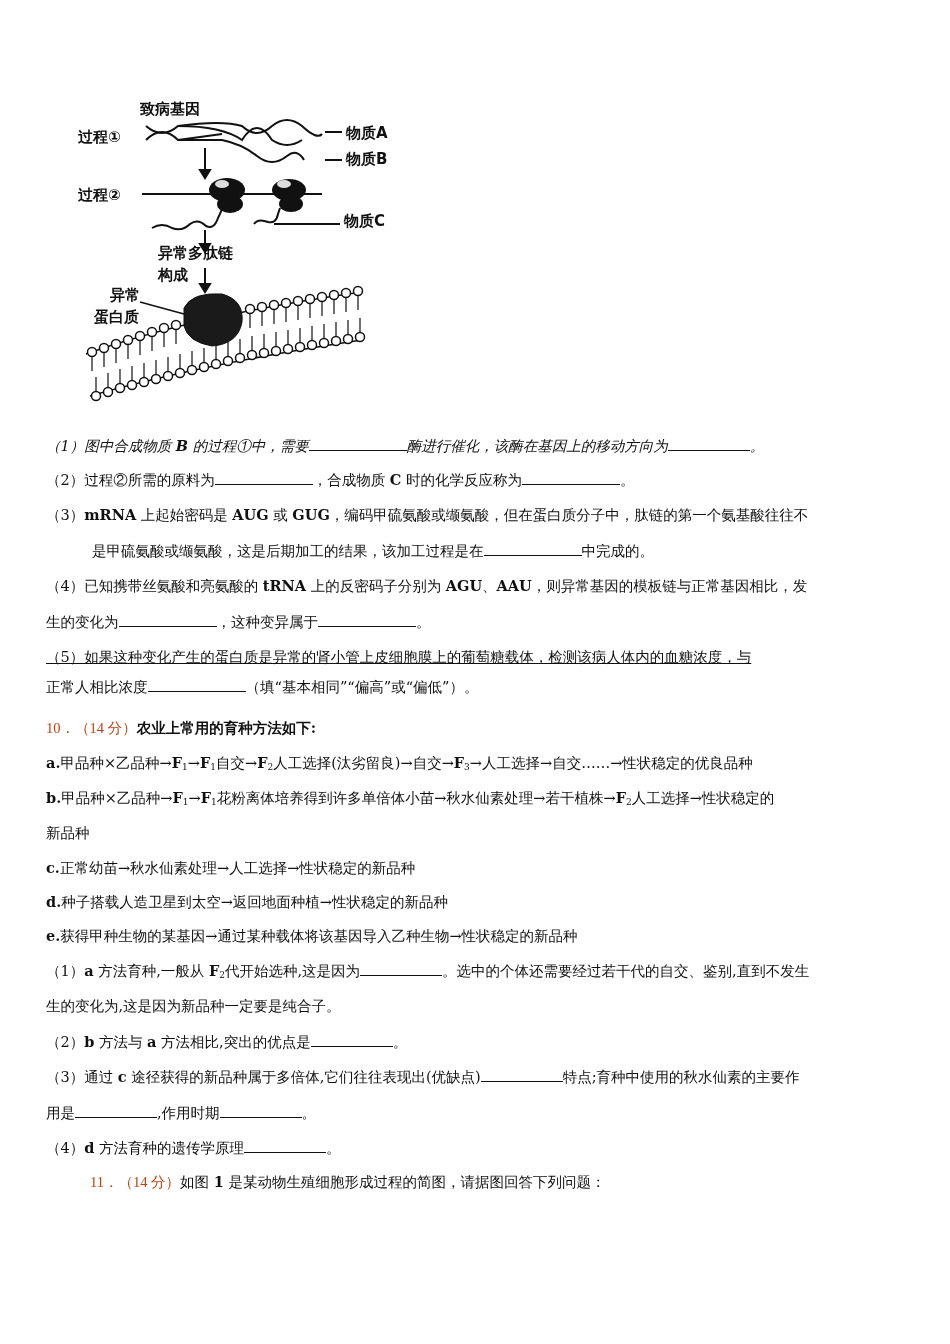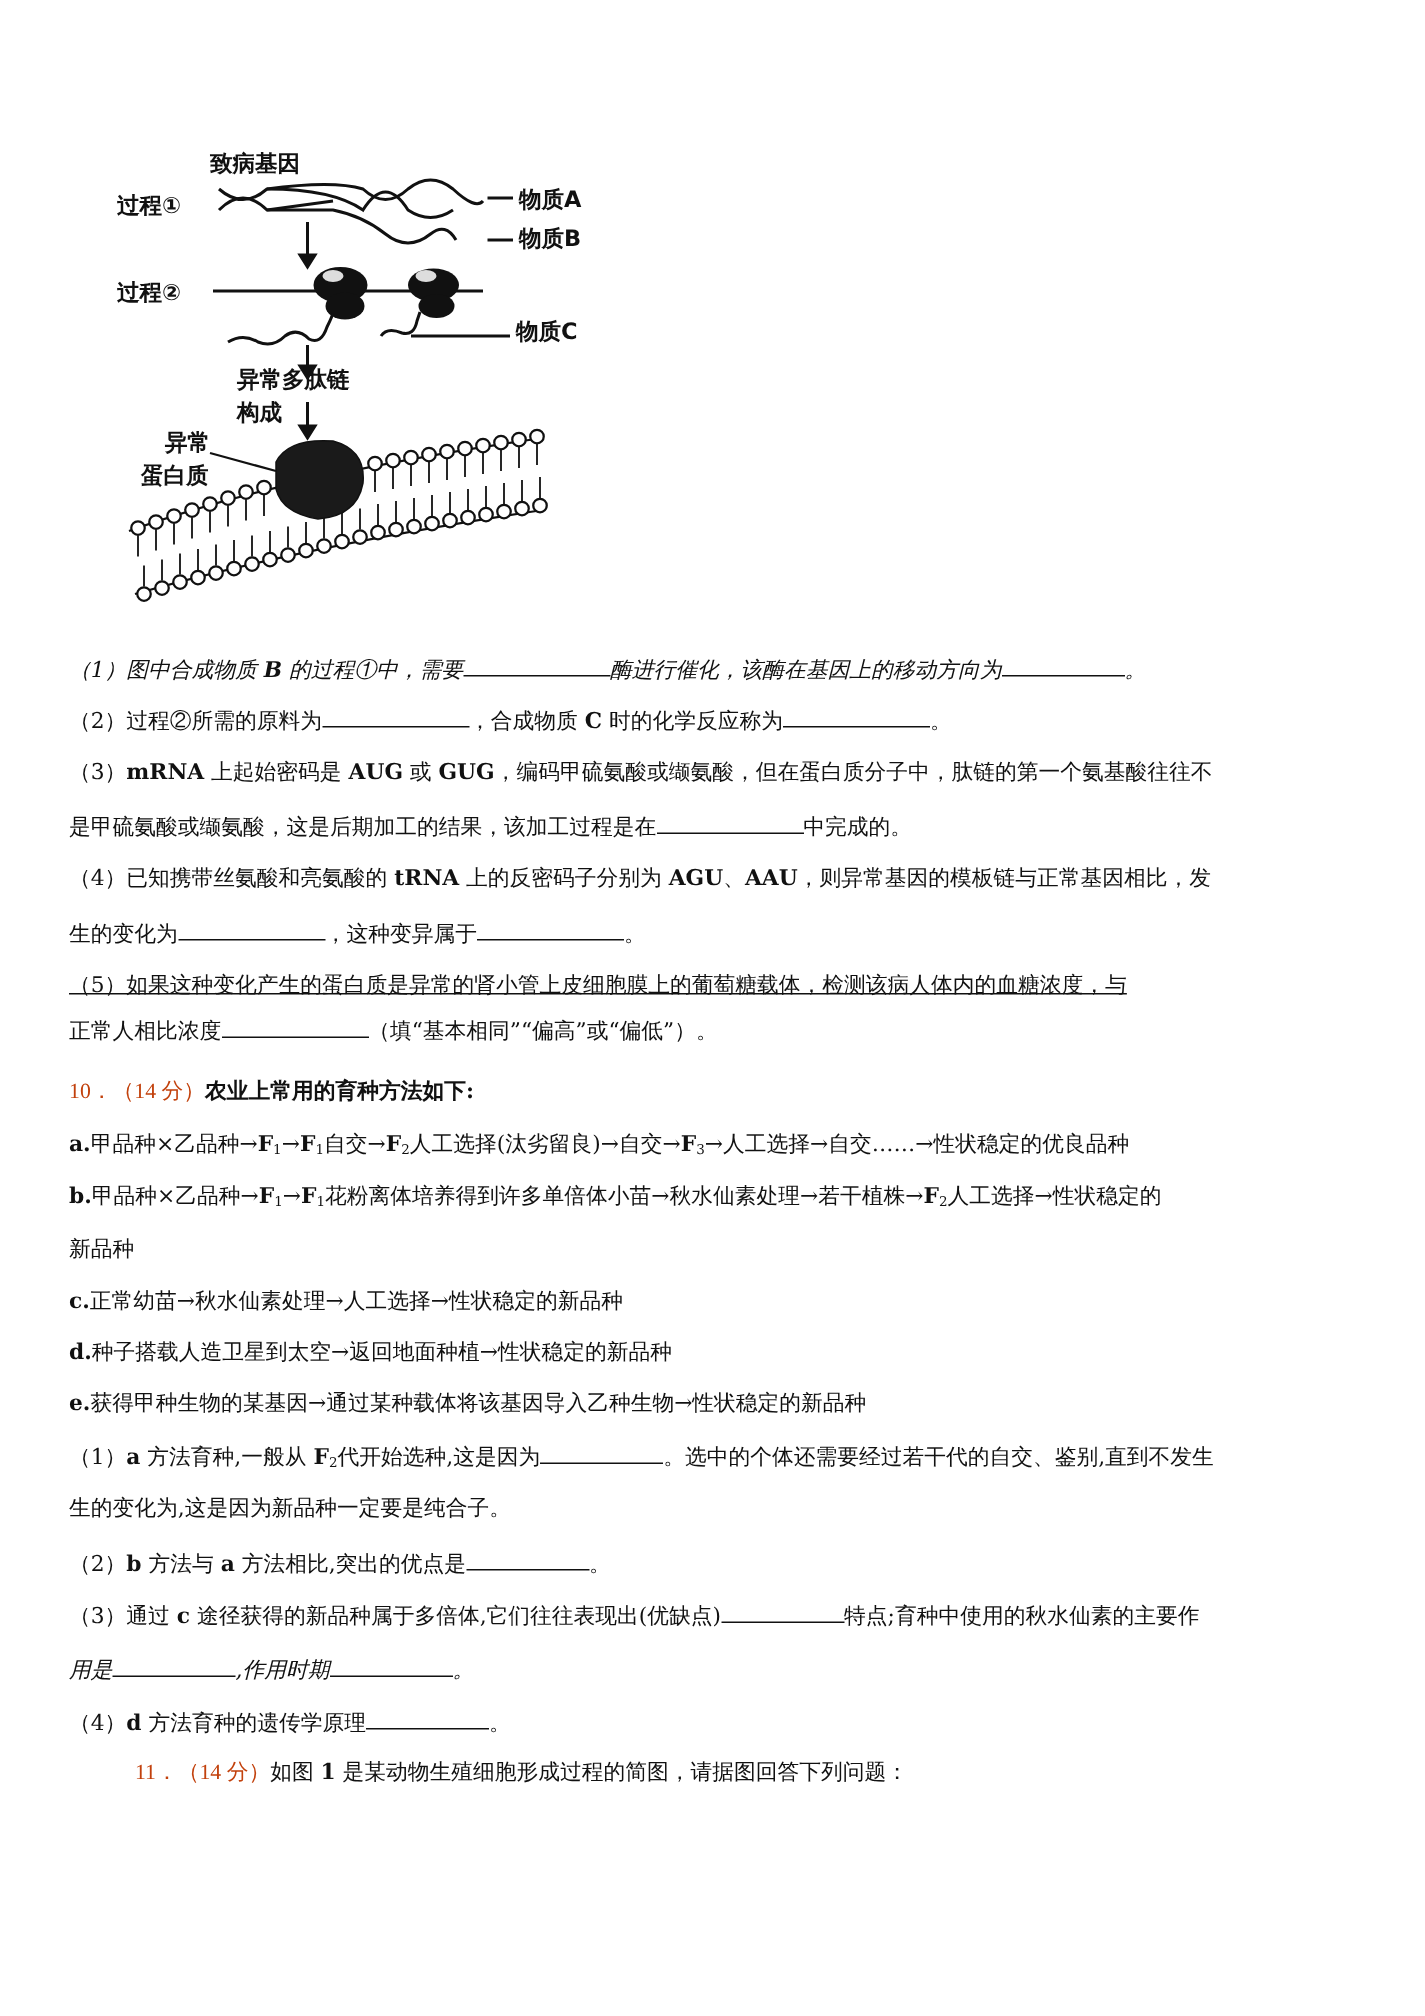--- a/index.html
+++ b/index.html
@@ -129,21 +129,21 @@
 
 <div class="line" style="top:436px;font-style:italic;">
   <span>（1）图中合成物质 </span><span class="b">B</span><span> 的过程①中，需要</span><span class="blank" style="width:98px"></span><span>酶进行催化，该酶在基因上的移动方向为</span><span class="blank" style="width:82px"></span><span>。</span>
 </div>
 <div class="line" style="top:470px;">
   <span>（2）过程②所需的原料为</span><span class="blank" style="width:98px"></span><span>，合成物质 </span><span class="b">C</span><span> 时的化学反应称为</span><span class="blank" style="width:98px"></span><span>。</span>
 </div>
 <div class="line" style="top:505px;">
   <span>（3）</span><span class="b">mRNA</span><span> 上起始密码是 </span><span class="b">AUG</span><span> 或 </span><span class="b">GUG</span><span>，编码甲硫氨酸或缬氨酸，但在蛋白质分子中，肽链的第一个氨基酸往往不</span>
 </div>
-<div class="line" style="top:541px;">
+<div class="line" style="top:541px;margin-left:46px;">
   <span>是甲硫氨酸或缬氨酸，这是后期加工的结果，该加工过程是在</span><span class="blank" style="width:98px"></span><span>中完成的。</span>
 </div>
 <div class="line" style="top:576px;">
   <span>（4）已知携带丝氨酸和亮氨酸的 </span><span class="b">tRNA</span><span> 上的反密码子分别为 </span><span class="b">AGU</span><span>、</span><span class="b">AAU</span><span>，则异常基因的模板链与正常基因相比，发</span>
 </div>
 <div class="line" style="top:612px;">
   <span>生的变化为</span><span class="blank" style="width:98px"></span><span>，这种变异属于</span><span class="blank" style="width:98px"></span><span>。</span>
 </div>
 <div class="line" style="top:647px;text-decoration:underline;">
   <span>（5）如果这种变化产生的蛋白质是异常的肾小管上皮细胞膜上的葡萄糖载体，检测该病人体内的血糖浓度，与</span>
@@ -178,21 +178,21 @@
 </div>
 <div class="line" style="top:996px;">
   <span>生的变化为,这是因为新品种一定要是纯合子。</span>
 </div>
 <div class="line" style="top:1032px;">
   <span>（2）</span><span class="b">b</span><span> 方法与 </span><span class="b">a</span><span> 方法相比,突出的优点是</span><span class="blank" style="width:82px"></span><span>。</span>
 </div>
 <div class="line" style="top:1067px;">
   <span>（3）通过 </span><span class="b">c</span><span> 途径获得的新品种属于多倍体,它们往往表现出(优缺点)</span><span class="blank" style="width:82px"></span><span>特点;育种中使用的秋水仙素的主要作</span>
 </div>
-<div class="line" style="top:1103px;font-style:italic;">
+<div class="line" style="top:1103px;">
   <span>用是</span><span class="blank" style="width:82px"></span><span>,作用时期</span><span class="blank" style="width:82px"></span><span>。</span>
 </div>
 <div class="line" style="top:1138px;">
   <span>（4）</span><span class="b">d</span><span> 方法育种的遗传学原理</span><span class="blank" style="width:82px"></span><span>。</span>
 </div>
 
 <div class="line" style="top:1172px;margin-left:44px;">
   <span class="num">11．</span><span class="num">（14 分）</span><span>如图 </span><span class="b">1</span><span> 是某动物生殖细胞形成过程的简图，请据图回答下列问题：</span>
 </div>
 

